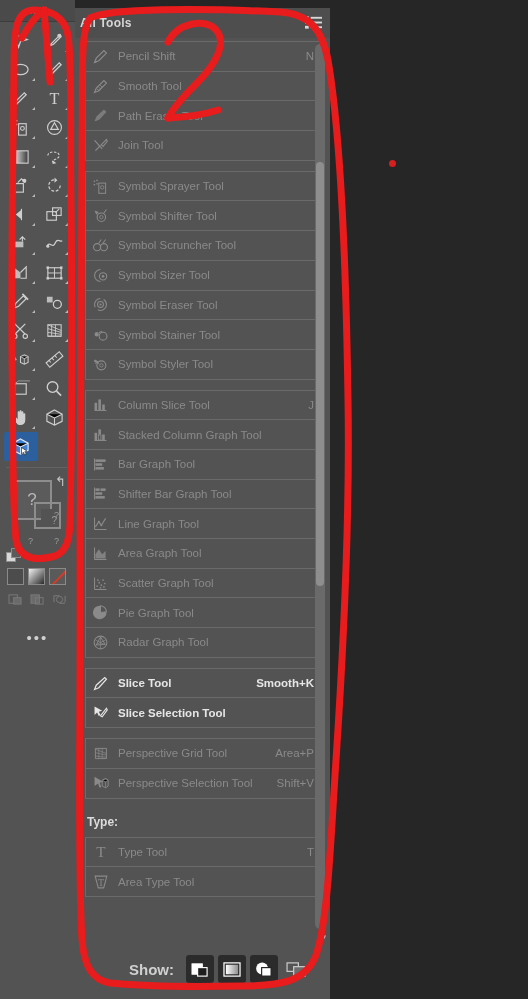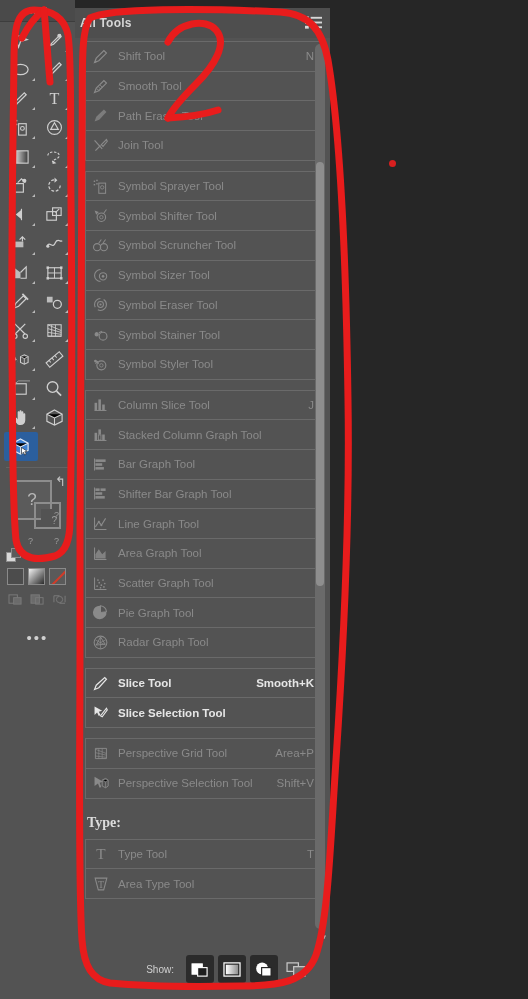--- a/index.html
+++ b/index.html
@@ -92,40 +92,40 @@
   .row {
     height:29.7px; display:flex; align-items:center; position:relative;
     border-bottom:1px solid #6a6a6a; padding-left:6px;
   }
   .row-ico { width:26px; flex:0 0 26px; display:flex; align-items:center; justify-content:flex-start; }
   .row-label { color:#8a8a8a; font-size:11.5px; flex:1; }
   .row.enabled .row-label { color:#e6e6e6; font-weight:bold; }
   .row-key { color:#8a8a8a; font-size:11.5px; padding-right:10px; }
   .row.enabled .row-key { color:#e6e6e6; font-weight:bold; }
   .section-label {
-    color:#dcdcdc; font-size:14px; font-weight:bold; padding: 6px 0 8px 2px; font-family: Liberation Serif, serif;
+    color:#dcdcdc; font-size:12px; font-weight:bold; padding: 6px 0 8px 2px;
   }
 
   
   .vscroll {
     position:absolute; right:5px; top:36px; width:10px; bottom:70px;
     background:#6a6a6a; border-radius:5px;
   }
   .vthumb {
     position:absolute; left:1px; width:8px; top:118px; height:424px;
     background:#8e8e8e; border-radius:4px;
   }
   .scroll-chev { position:absolute; right:4px; bottom:55px; color:#bcbcbc; font-size:11px; }
 
   
   .panel-footer {
     position:absolute; left:0; right:0; bottom:0; height:60px; background:#535353;
     display:flex; align-items:center; justify-content:flex-end; padding-right:20px; gap:4px;
   }
-  .footer-label { color:#d0d0d0; font-size:10px; font-weight:normal; margin-right:8px; }
+  .footer-label { color:#d0d0d0; font-size:15px; font-weight:bold; margin-right:8px; }
   .fbtn {
     width:28px; height:28px; background:#2b2b2b; border-radius:3px;
     display:flex; align-items:center; justify-content:center;
   }
   .fbtn.plain { background:transparent; }
 
   
   #canvas-dot {
     position:absolute; left:389px; top:160px; width:7px; height:7px;
     border-radius:50%; background:#d81f1f;
@@ -462,21 +462,21 @@
     <div class="panel-scroll">
       <div class="tool-list" id="tool-list">
           <div class="group">
             <div class="row">
               <span class="row-ico">
                 <svg width="17" height="17" viewBox="0 0 20 20">
                   <path d="M3 17 L5 12 L14 3 L17 6 L8 15 Z" fill="none" stroke="#8a8a8a" stroke-width="1.4"></path>
                   <path d="M3 17 L6 15.6" stroke="#8a8a8a" stroke-width="1.4"></path>
                 </svg>
               </span>
-              <span class="row-label">Shift Tool</span>
+              <span class="row-label">Pencil Shift</span>
               <span class="row-key">N</span>
             </div>
             <div class="row">
               <span class="row-ico">
                 <svg width="17" height="17" viewBox="0 0 20 20">
                   <path d="M3 17 L5 12 L14 3 L17 6 L8 15 Z" fill="none" stroke="#8a8a8a" stroke-width="1.4"></path>
                   <path d="M5.5 12.5 L8.5 15 M7.5 10.5 L10.5 13 M9.5 8.5 L12.5 11" stroke="#8a8a8a" stroke-width="1"></path>
                 </svg>
               </span>
               <span class="row-label">Smooth Tool</span>

